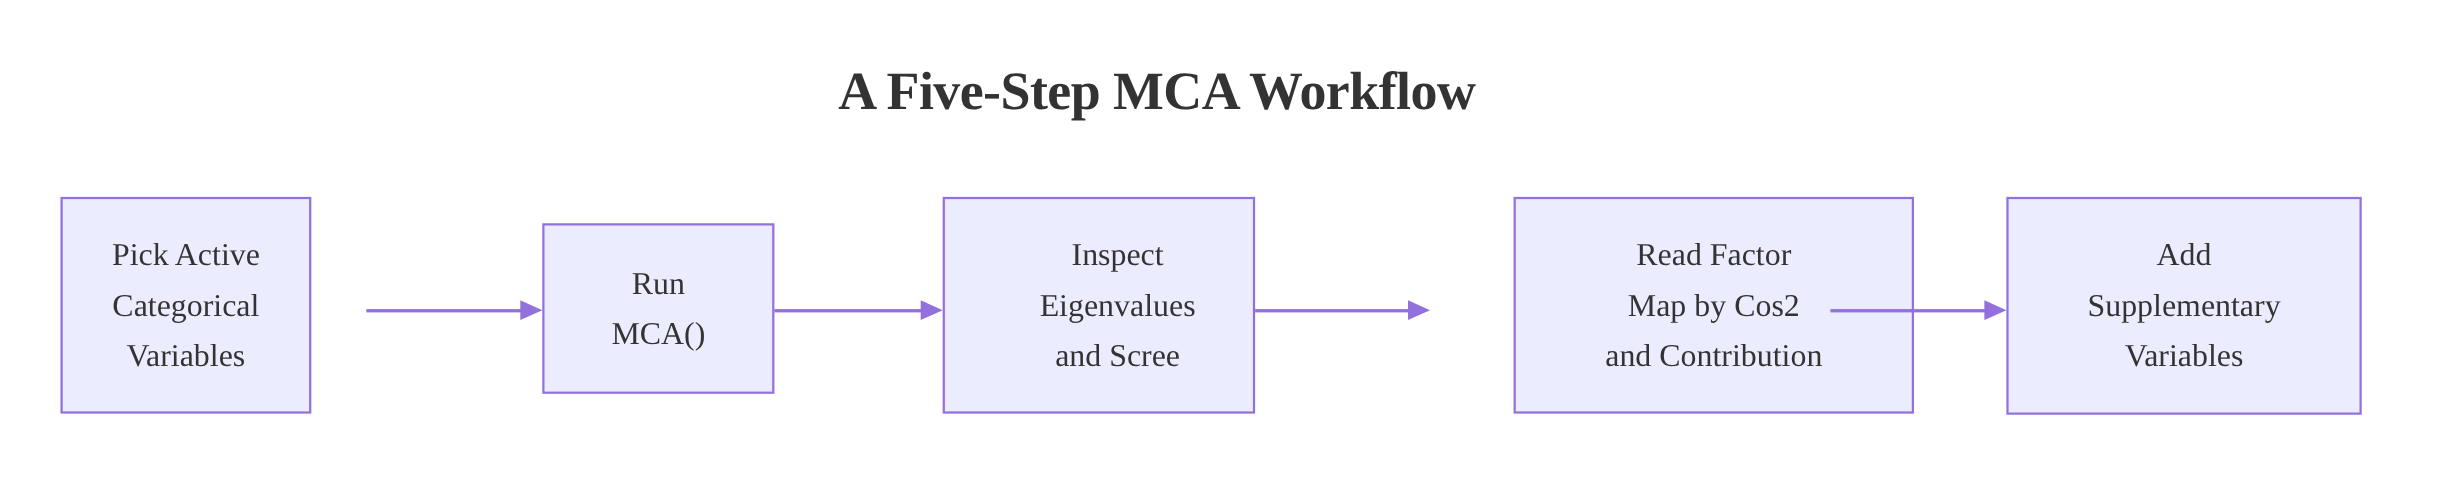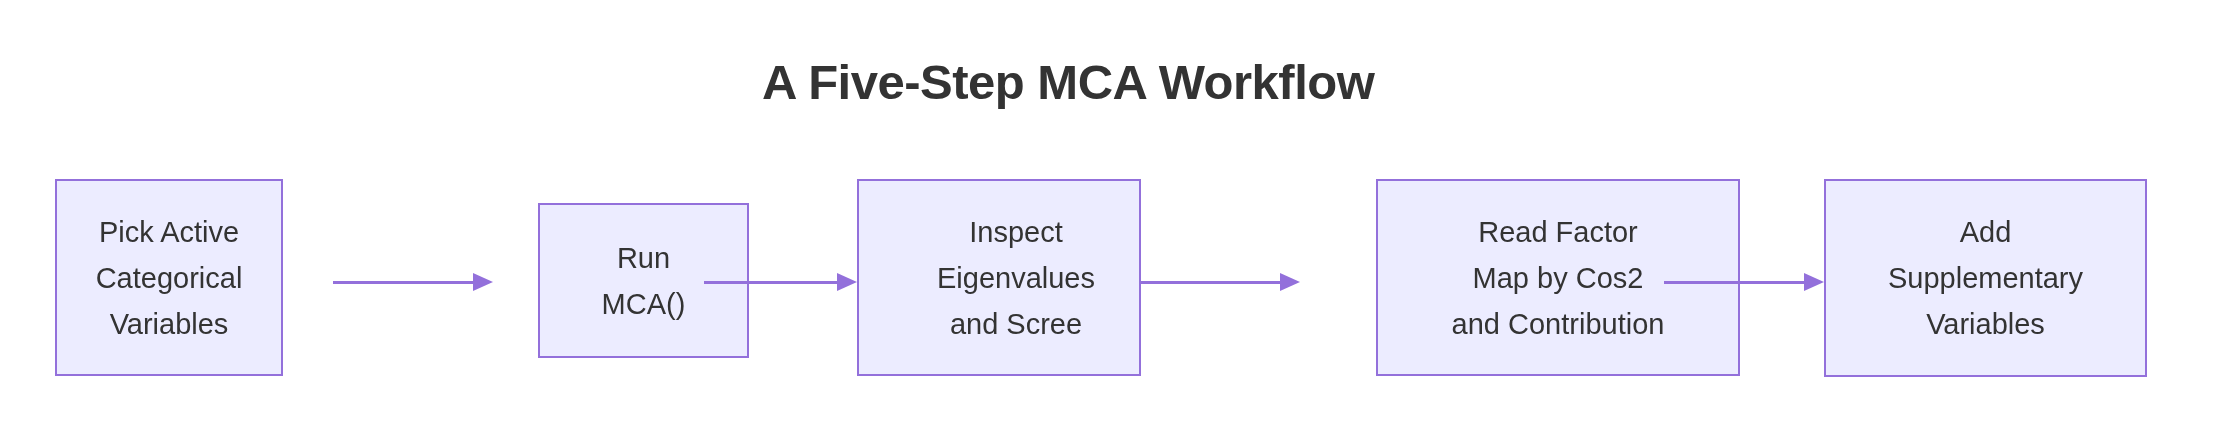--- a/index.html
+++ b/index.html
@@ -13,20 +13,21 @@
   * { margin: 0; padding: 0; box-sizing: border-box; }
   html, body { background: var(--background); }
   body { font-family: "Liberation Sans", sans-serif; }
 
   .stage {
     position: relative;
     width: 2220px;
     height: 442px;
     background: var(--background);
     overflow: hidden;
+    font-family: Liberation Serif, serif;
   }
 
   .title {
     position: absolute;
     left: 762px;
     top: 54px;
     font-size: 49px;
     font-weight: 700;
     color: var(--title-text);
     letter-spacing: -0.5px;
@@ -43,21 +44,21 @@
     text-align: center;
   }
   .node .label {
     font-size: 29px;
     line-height: 46px;
     color: var(--text);
     white-space: pre-line;
   }
 
   .n1 { left: 55px;   top: 179px; width: 228px; height: 197px; }
-  .n2 { left: 493px;  top: 203px; width: 211px; height: 155px; margin-left: 45px; }
+  .n2 { left: 493px;  top: 203px; width: 211px; height: 155px; }
   .n3 { left: 857px;  top: 179px; width: 284px; height: 197px; padding-left: 34px; }
   .n4 { left: 1376px; top: 179px; width: 364px; height: 197px; }
   .n5 { left: 1824px; top: 179px; width: 323px; height: 198px; }
 
   .edge {
     position: absolute;
     top: 273px;
     height: 18px;
   }
   .e1 { left: 333px;  width: 160px; }

